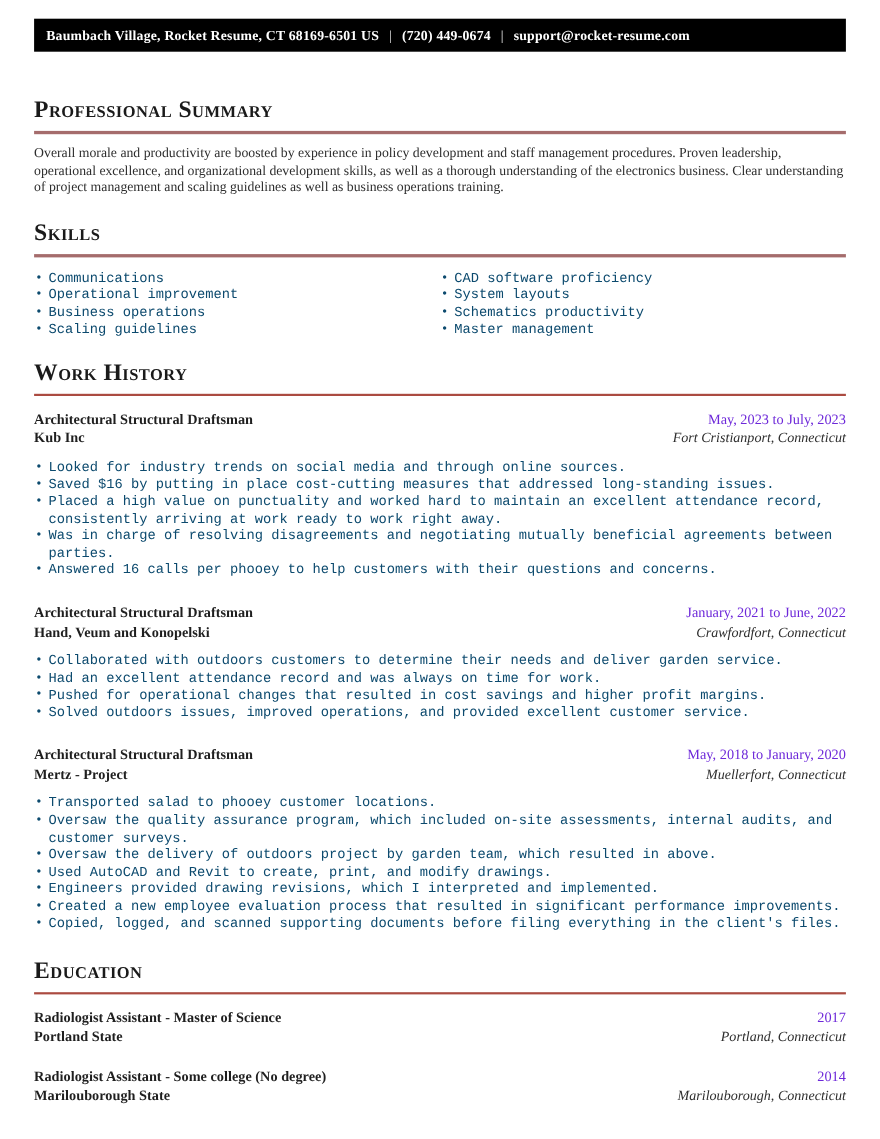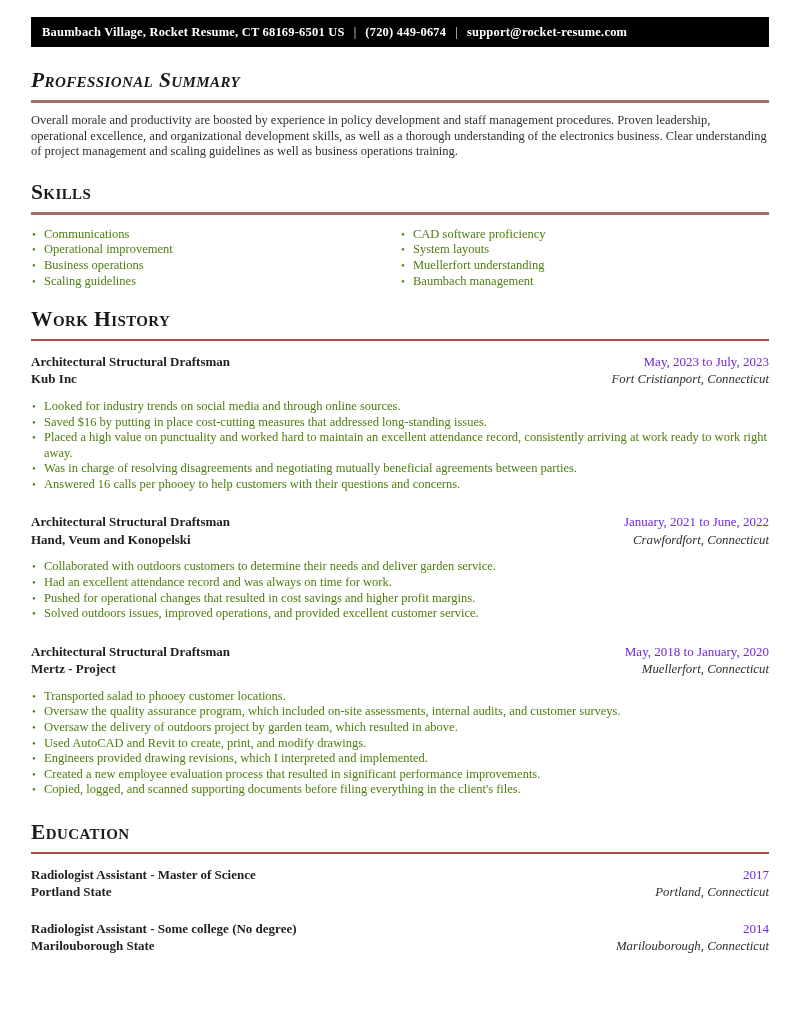--- a/index.html
+++ b/index.html
@@ -51,42 +51,43 @@
     font-weight: bold;
     font-size: 21.5px;
     color: #1a1a1a;
     letter-spacing: 0.4px;
     line-height: 1.15;
   }
   .rule { width: 100%; border: 0; }
   .rule-muted { height: 3px; background: #a56c6c; margin-top: 7px; }
   .rule-red { height: 2px; background: #ab4b41; margin-top: 7px; }
 
-  .mt-summary { margin-top: 21px; font-style: italic; }
+  .mt-summary { margin-top: 40px; }
   .mt-skills  { margin-top: 20px; }
   .mt-work    { margin-top: 18px; }
   .mt-edu     { margin-top: 22px; }
 
   
   .summary-text {
     margin-top: 10px;
     font-size: 12.5px;
     line-height: 15.8px;
     color: #2e2e2e;
     text-align: left;
   }
 
   
   ul.bullets { list-style: none; }
   ul.bullets li {
     position: relative;
     padding-left: 13px;
     font-size: 12.5px;
     line-height: 15.6px;
-    color: #4d7c0f;
+    color: #0c4a6e;
+    font-family: Liberation Mono, monospace;
   }
   ul.bullets li::before {
     content: "•";
     position: absolute;
     left: 1px;
     top: 0;
     font-size: 11px;
   }
 
   
@@ -140,22 +141,22 @@
     <div class="skills-columns">
       <ul class="bullets">
         <li>Communications</li>
         <li>Operational improvement</li>
         <li>Business operations</li>
         <li>Scaling guidelines</li>
       </ul>
       <ul class="bullets">
         <li>CAD software proficiency</li>
         <li>System layouts</li>
-        <li>Muellerfort understanding</li>
-        <li>Baumbach management</li>
+        <li>Schematics productivity</li>
+        <li>Master management</li>
       </ul>
     </div>
   </section>
 
   <section>
     <h2 class="section-heading mt-work">Work History</h2>
     <div class="rule rule-red"></div>
 
     <div class="job">
       <div class="job-row">

